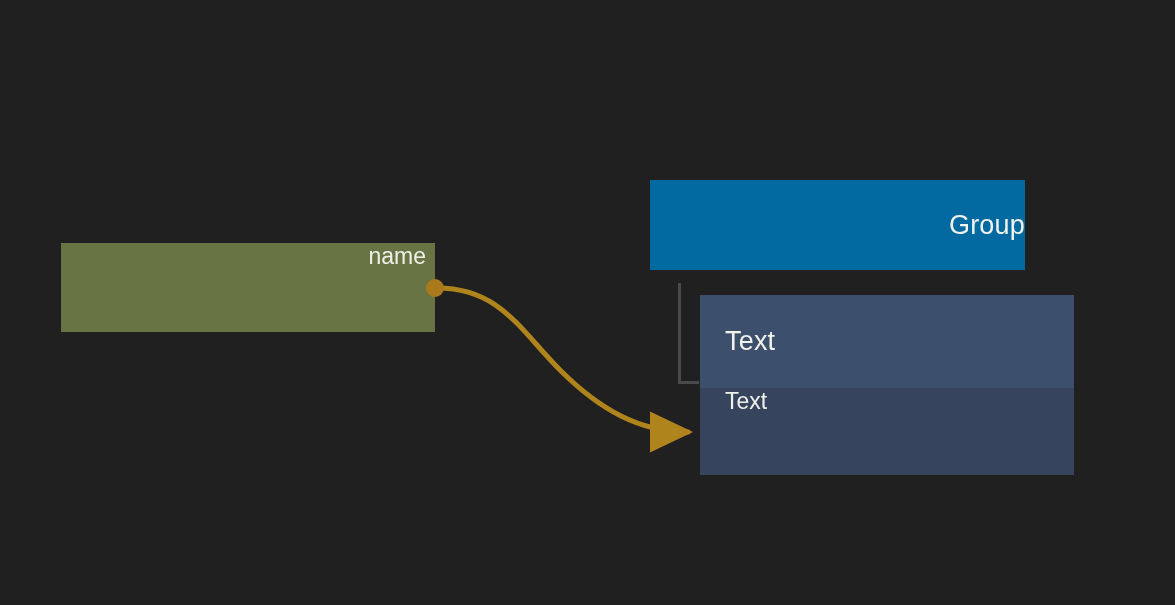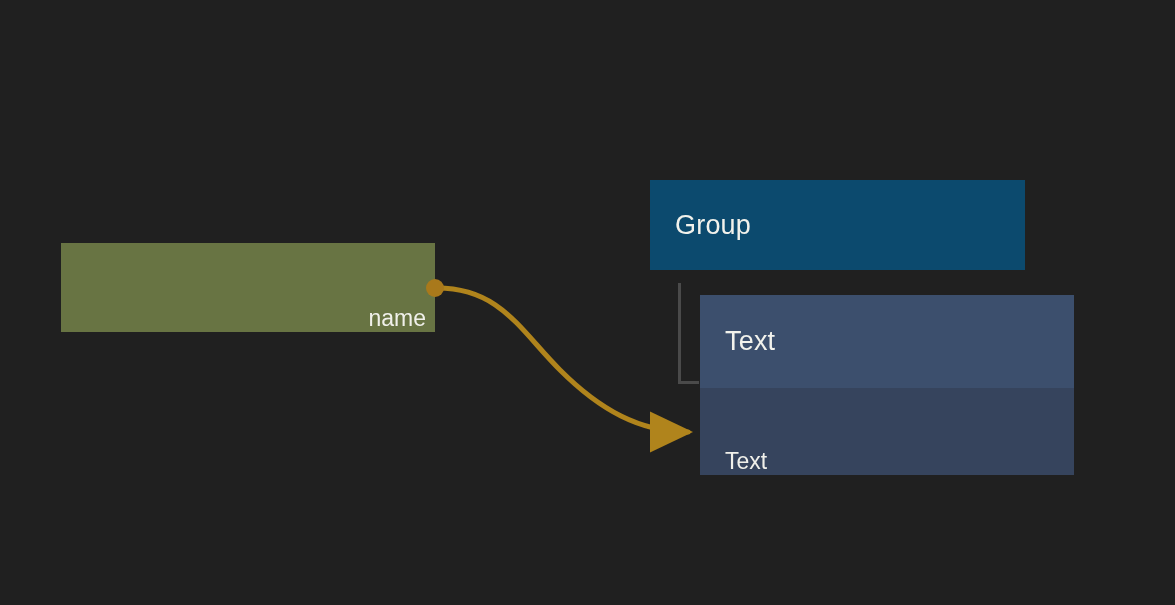--- a/index.html
+++ b/index.html
@@ -28,21 +28,21 @@
   .node-header {
     position: absolute;
     box-sizing: border-box;
     display: flex;
     align-items: center;
   }
   .node-body {
     position: absolute;
     box-sizing: border-box;
     display: flex;
-    align-items: flex-end;
+    align-items: flex-start;
   }
   .title-text {
     color: #F2F2EC;
     font-size: 27px;
     font-weight: 400;
     letter-spacing: 0.2px;
     white-space: nowrap;
   }
   .field-text {
     color: #F0F0EA;
@@ -86,22 +86,23 @@
     border-radius: 50%;
     background: #A9791B;
   }
 
   
   #group-header {
     left: 650px;
     top: 180px;
     width: 375px;
     height: 90px;
-    background: #0c4a6e;
+    background: #0369a1;
     padding-left: 25px;
+    justify-content: flex-end;
   }
 
   
   #group-bracket {
     position: absolute;
     left: 678px;
     top: 283px;
     width: 21px;
     height: 101px;
     border-left: 3px solid #4A4A4A;

